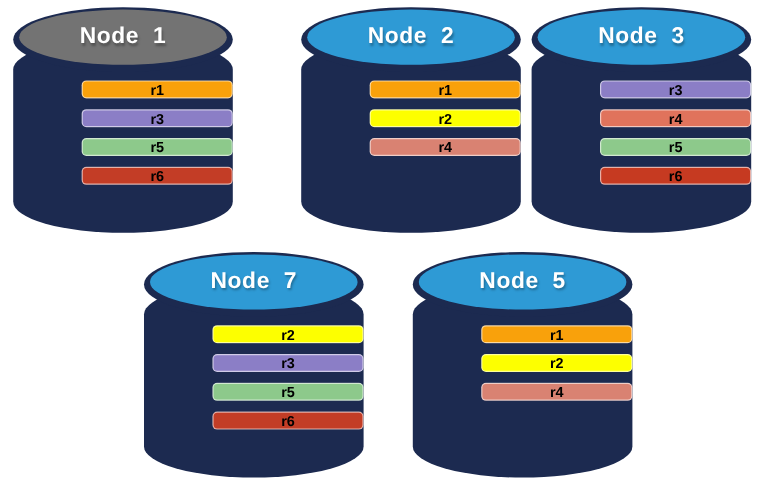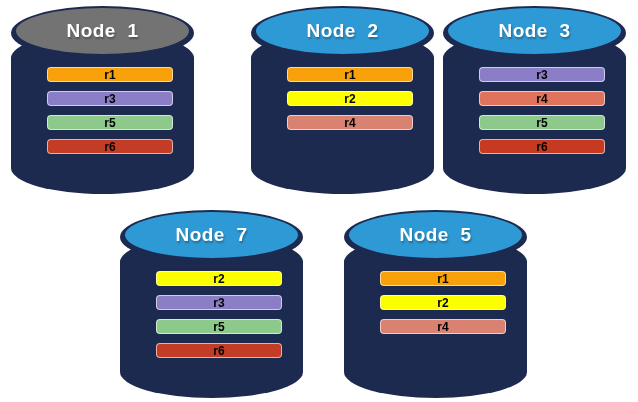--- a/index.html
+++ b/index.html
@@ -55,25 +55,25 @@
   .node-label {
     color: #ffffff;
     font-weight: bold;
     font-size: 19px;
     letter-spacing: 0.5px;
     white-space: pre;
     text-shadow: 1px 2px 2px rgba(0,0,0,0.3);
   }
   .stack {
     position: absolute;
-    left: 0; right: 0;
+    left: 12px; right: 0;
     top: 61px;
     display: flex;
     flex-direction: column;
-    align-items: flex-start;
+    align-items: flex-end;
     gap: 9px;
     padding-left: 36px;
   }
   .bar {
     box-sizing: border-box;
     width: 126px;
     height: 15px;
     border-radius: 4px;
     border: 1px solid rgba(255,255,255,0.6);
     display: flex;

